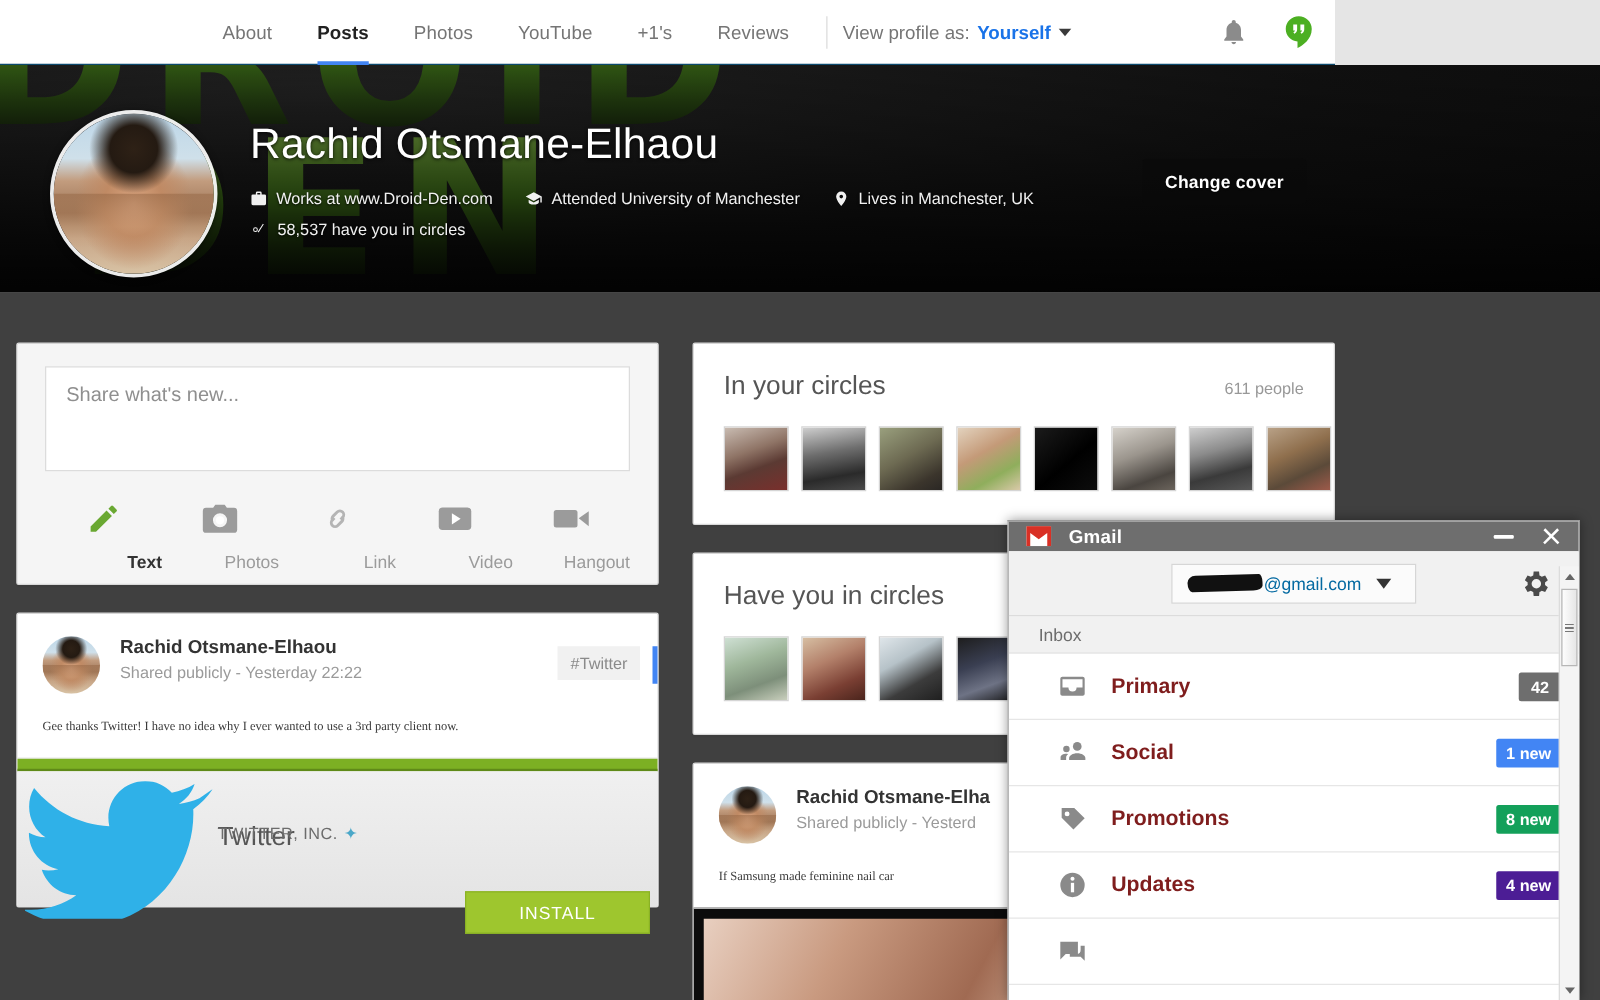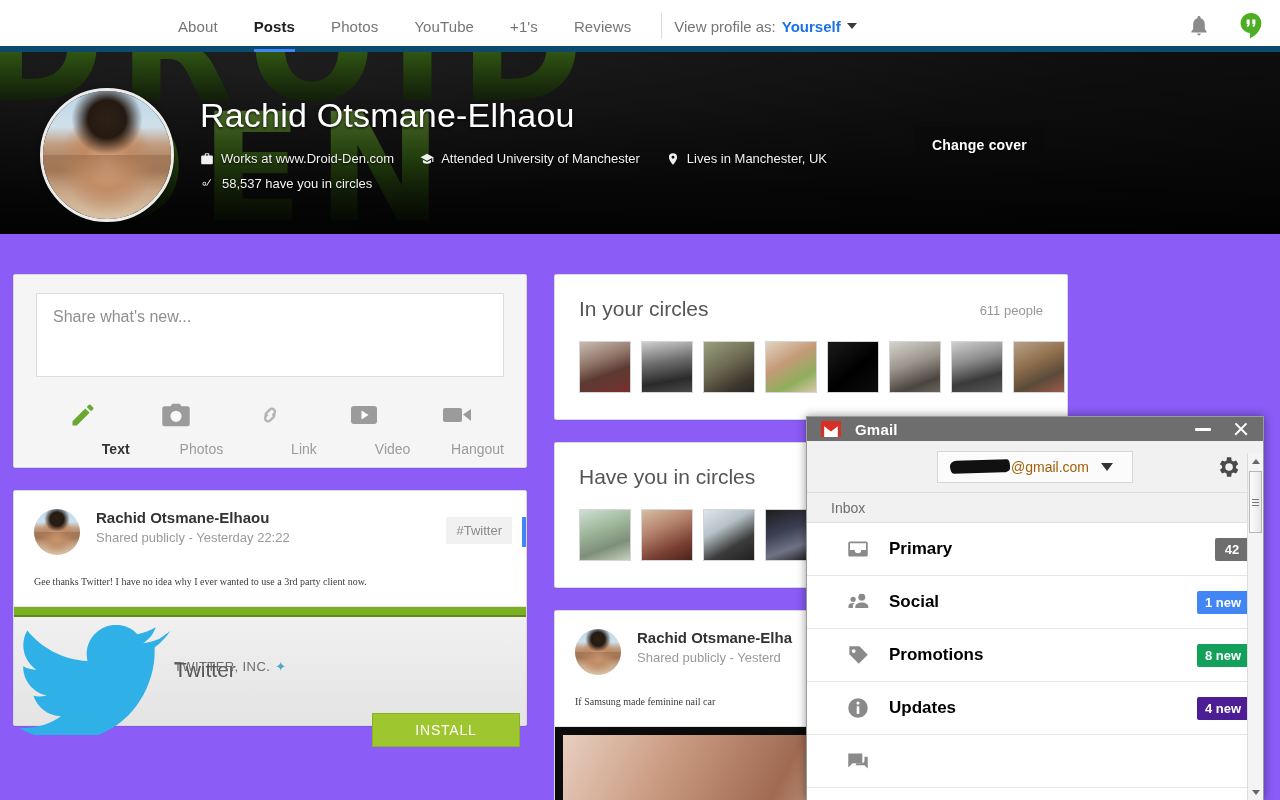--- a/index.html
+++ b/index.html
@@ -7,22 +7,22 @@
     width: 1280px; height: 800px;
     overflow: hidden;
     background: #e5e5e5;
     font-family: "Liberation Sans", sans-serif;
     -webkit-font-smoothing: antialiased;
   }
   #app { position: relative; width: 1280px; height: 800px; overflow: hidden; }
 
   
   .topnav {
-    position: absolute; top: 0; left: 0; width: 1280px; height: 52px;
-    background: #ffffff; border-bottom: 6px solid #0c4a6e;
+    position: absolute; top: 0; left: 0; width: 1068px; height: 52px;
+    background: #ffffff; border-bottom: 1px solid #0c4a6e;
     z-index: 40;
   }
   .nav-tabs { position: absolute; left: 160px; top: 0; height: 52px; display: flex; align-items: center; }
   .nav-tab {
     position: relative; height: 52px; display: flex; align-items: center;
     padding: 0 18px; font-size: 15px; color: #757575; cursor: pointer;
     letter-spacing: .1px;
   }
   .nav-tab.active { color: #212121; font-weight: bold; }
   .nav-tab.active::after {
@@ -96,21 +96,21 @@
   .meta-ico { width: 14px; height: 14px; display: block; fill: #f0f0f0; }
 
   .change-cover {
     position: absolute; right: 235px; top: 75px; z-index: 4;
     background: rgba(10,10,10,.82); color: #fff; font-size: 14px; font-weight: bold;
     padding: 10px 18px; border-radius: 3px; cursor: pointer; letter-spacing: .2px;
     text-shadow: 0 1px 1px rgba(0,0,0,.6);
   }
 
   
-  .content { position: absolute; top: 234px; left: 0; width: 1280px; height: 566px; background: #8b5cf6; }
+  .content { position: absolute; top: 234px; left: 0; width: 1280px; height: 566px; background: #404040; }
 
   .card {
     background: #fff; border: 1px solid #d9d9d9; border-radius: 2px;
     box-shadow: 0 1px 1px rgba(0,0,0,.05);
   }
 
   .col { position: absolute; width: 514px; }
   .col-1 { left: 13px; top: 40px; }
   .col-2 { left: 554px; top: 40px; }
 
@@ -187,35 +187,35 @@
   }
   .acct-pill {
     background: #fbfbfb; border: 1px solid #d6d6d6; height: 32px; min-width: 196px;
     display: flex; align-items: center; padding: 0 12px; cursor: pointer;
   }
   .acct-redact {
     display: inline-block; width: 60px; height: 13px; margin-right: 1px;
     background: #111; border-radius: 7px 3px 8px 4px / 6px 7px 4px 8px;
     transform: rotate(-1.6deg);
   }
-  .acct-text { font-size: 14px; color: #a16207; }
+  .acct-text { font-size: 14px; color: #0369a1; }
   .acct-caret { margin-left: 12px; width: 0; height: 0; border-left: 6px solid transparent; border-right: 6px solid transparent; border-top: 8px solid #333; }
   .gm-gear { position: absolute; right: 22px; top: 13px; cursor: pointer; }
 
   .gm-inbox {
     height: 30px; background: #f1f1f1; border-bottom: 1px solid #e0e0e0;
     display: flex; align-items: center; padding-left: 24px; font-size: 14px; color: #6d6d6d;
   }
   .gm-list { background: #fff; }
   .gm-row {
     height: 53px; border-bottom: 1px solid #e6e6e6; display: flex; align-items: center;
     padding: 0 14px 0 38px; cursor: pointer; position: relative;
   }
   .gm-ico { width: 26px; height: 26px; flex: 0 0 26px; margin-right: 18px; display: flex; align-items: center; justify-content: center; }
-  .gm-lbl { flex: 1; font-size: 17px; font-weight: bold; color: #000000; }
+  .gm-lbl { flex: 1; font-size: 17px; font-weight: bold; color: #7f1d1d; }
   .gm-badge { font-size: 13px; font-weight: bold; color: #fff; padding: 4px 8px; border-radius: 2px; min-width: 34px; text-align: center; }
 
   .gm-scroll { position: absolute; right: 0; top: 36px; bottom: 0; width: 16px; background: #f4f4f4; border-left: 1px solid #dcdcdc; }
   .gm-sb-up, .gm-sb-dn { height: 16px; display: flex; align-items: center; justify-content: center; cursor: pointer; }
   .gm-sb-dn { position: absolute; bottom: 0; left: 0; right: 0; }
   .gm-arrow { width: 0; height: 0; border-left: 4px solid transparent; border-right: 4px solid transparent; }
   .gm-arrow.up { border-bottom: 5px solid #666; }
   .gm-arrow.dn { border-top: 5px solid #666; }
   .gm-thumb {
     position: absolute; top: 18px; left: 1px; width: 13px; height: 62px;

